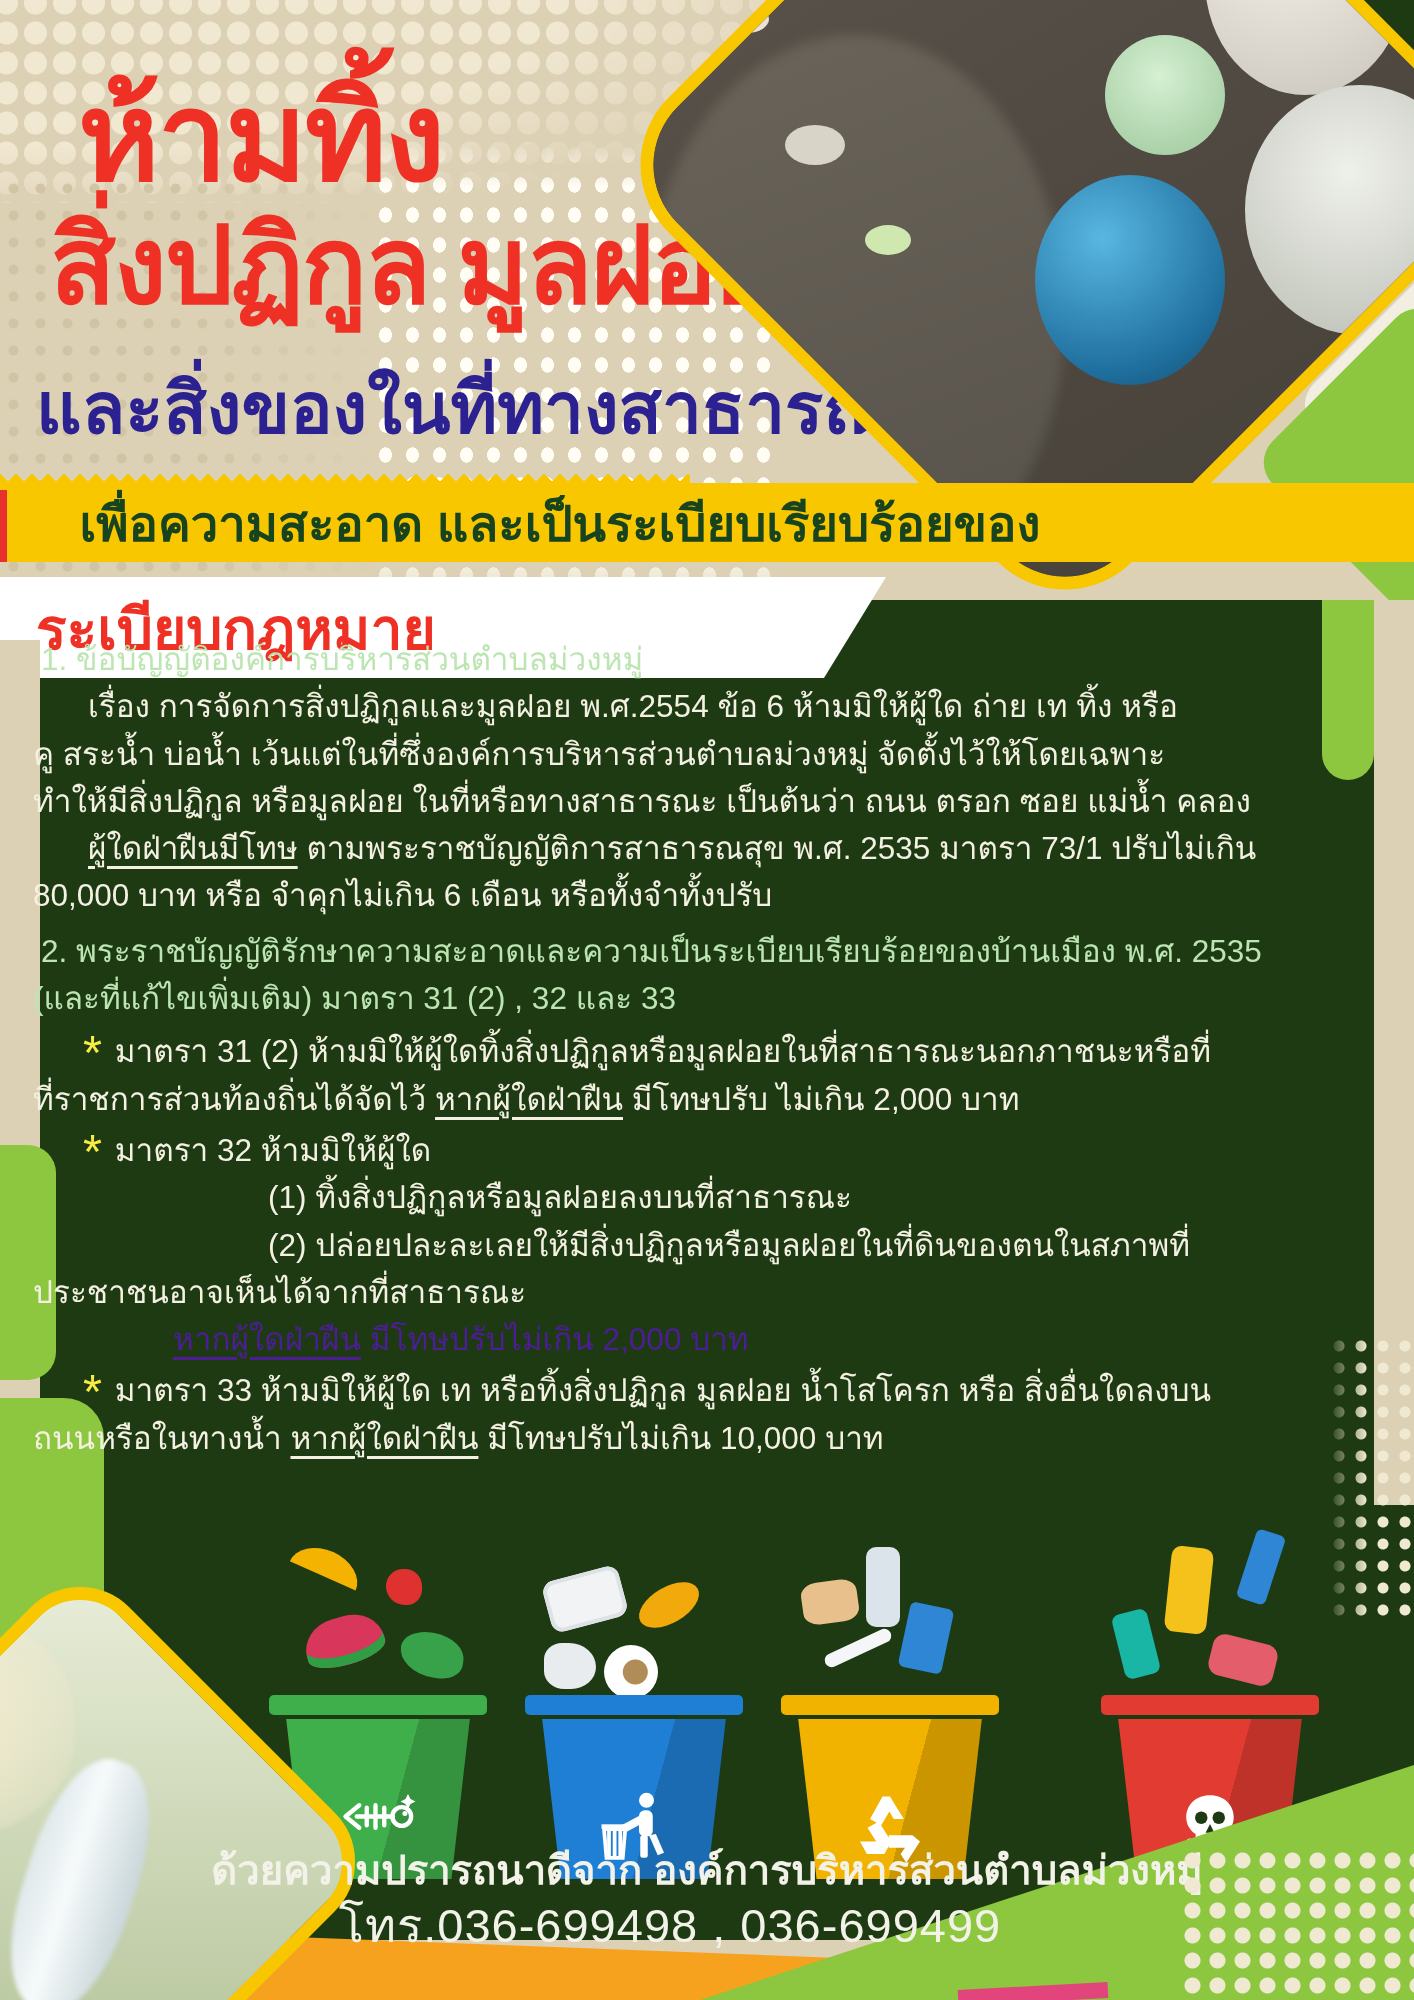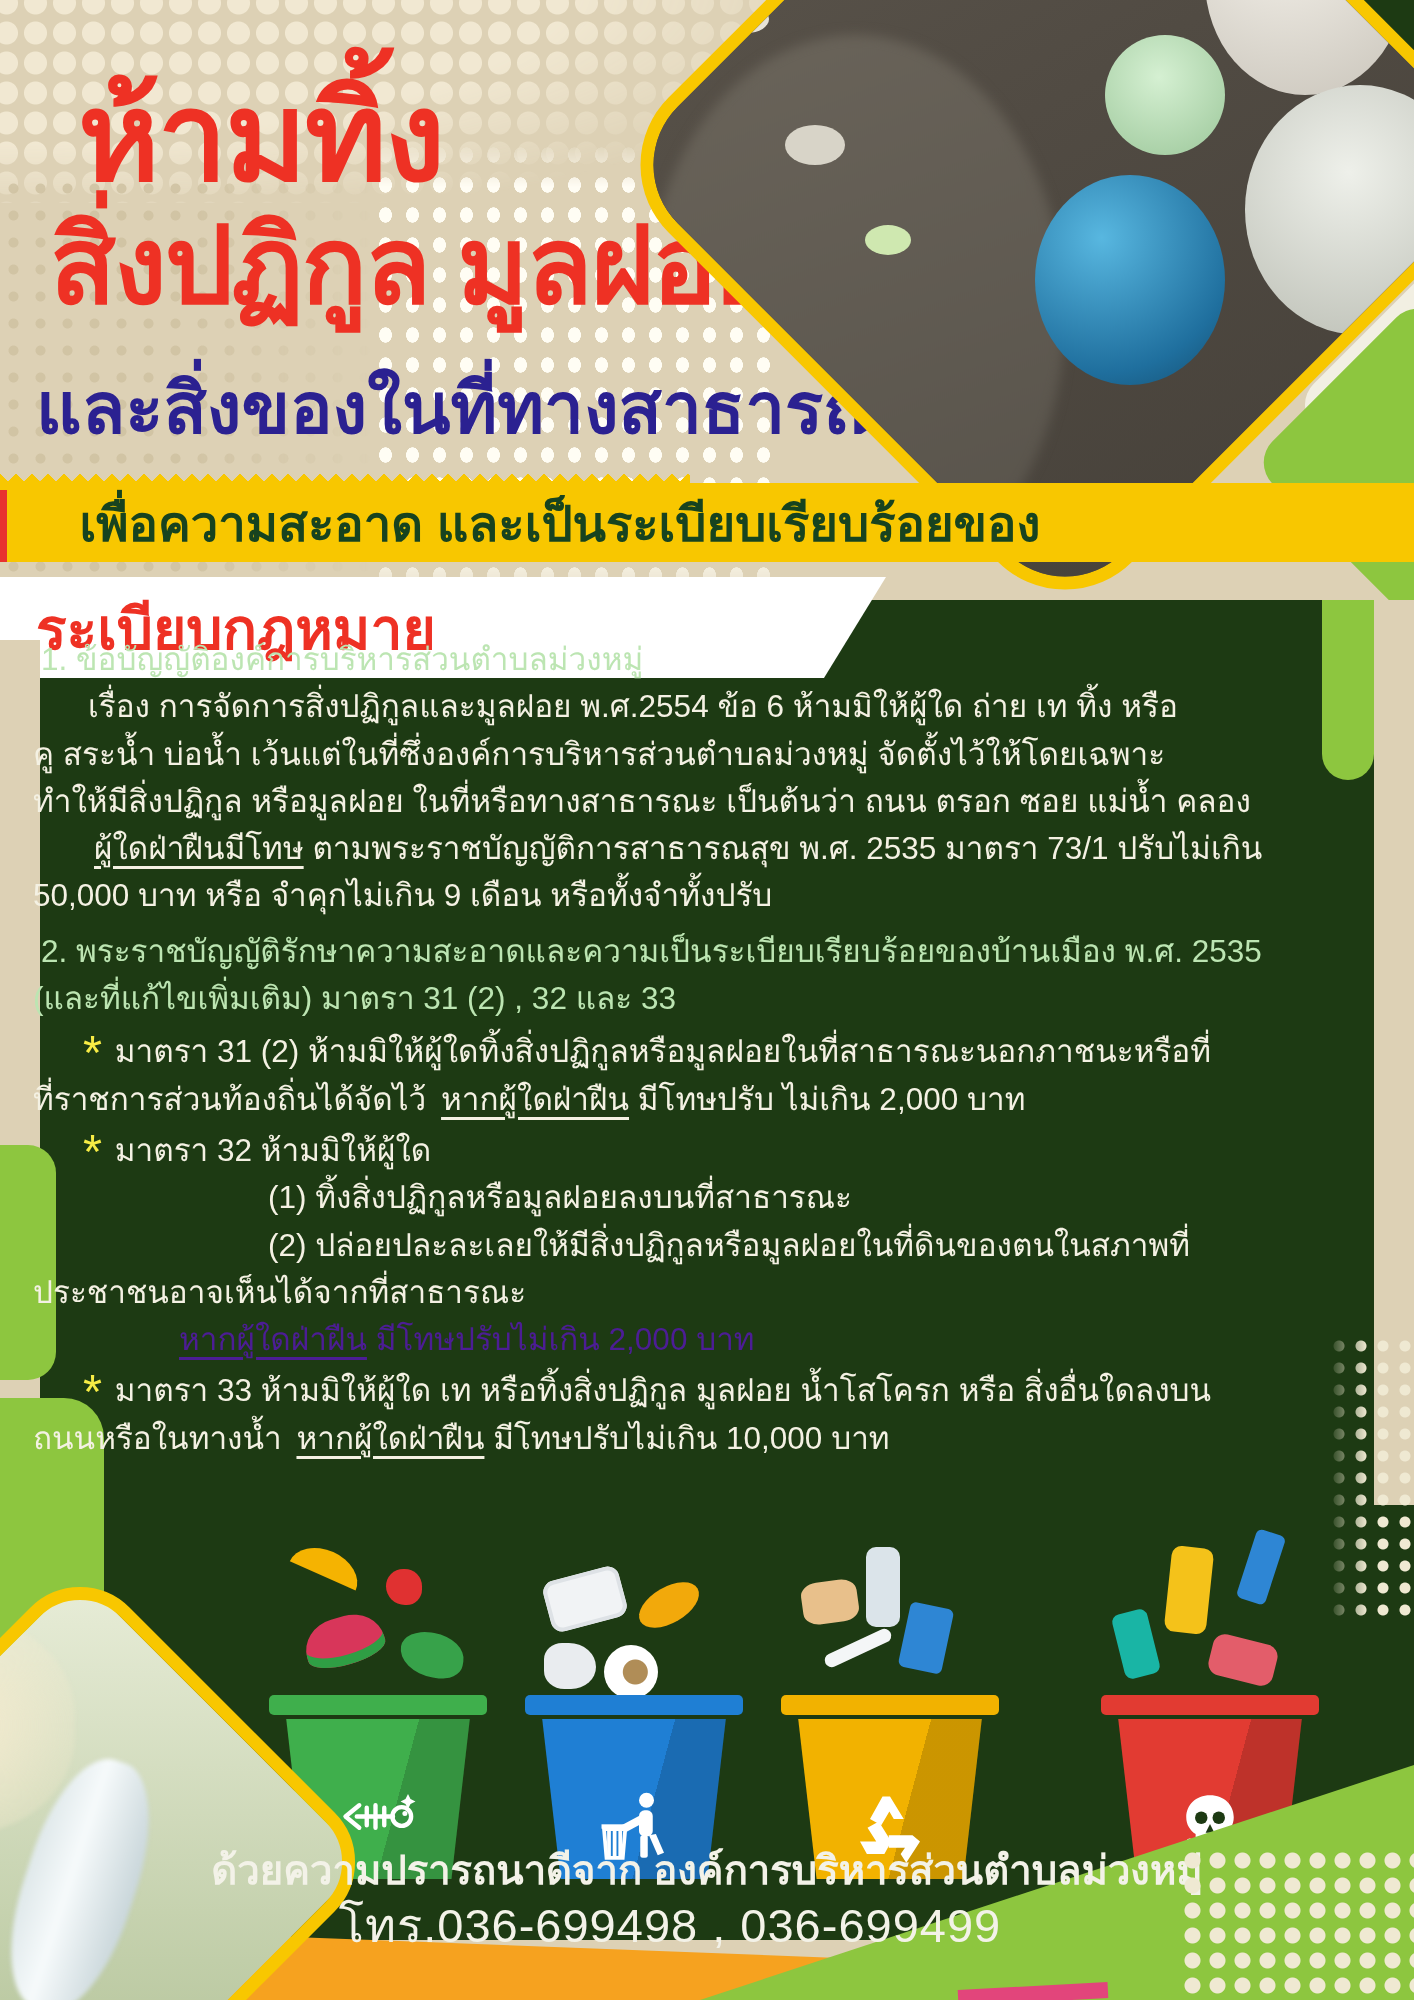--- a/index.html
+++ b/index.html
@@ -79,21 +79,21 @@
   .whitebox{left:0;top:577px;width:886px;height:101px;background:#ffffff;z-index:5;
     -webkit-clip-path:polygon(0 0,100% 0,93% 100%,0 100%);clip-path:polygon(0 0,100% 0,93% 100%,0 100%);}
   .whitebox-text{position:absolute;left:36px;top:0;height:101px;line-height:104px;font-size:57px;font-weight:800;color:#ee3124;}
 
   
   .legal{left:33px;top:636px;width:1346px;z-index:7;}
   .legal p{margin:0;font-size:31.5px;line-height:47.3px;font-weight:500;}
   .legal .white{color:#f4f1e3;}
   .legal .green{color:#bce5b2;}
   .legal .cream{color:#4c1d95;}
-  .legal .u{text-decoration:underline;text-underline-offset:7px;text-decoration-thickness:2.5px;margin-left:6px;}
+  .legal .u{text-decoration:underline;text-underline-offset:7px;text-decoration-thickness:2.5px;}
   .legal .ast{color:#f7ec45;font-size:1.55em;display:inline-block;transform:translateY(7px);margin-right:4px;line-height:0;}
 
   
   .bins{left:0;top:1545px;width:1414px;height:340px;z-index:7;}
   .bin{position:absolute;width:204px;height:340px;}
   .bin .lid{position:absolute;left:-7px;top:150px;width:218px;height:20px;border-radius:5px;background:var(--bin);}
   .bin .bbody{position:absolute;left:0;top:174px;width:204px;height:160px;background:var(--bin);
     -webkit-clip-path:polygon(5% 0,95% 0,86% 100%,14% 100%);clip-path:polygon(5% 0,95% 0,86% 100%,14% 100%);}
   .bin .bbody:after{content:"";position:absolute;inset:0;background:linear-gradient(105deg,rgba(0,0,0,0) 58%,rgba(0,0,0,.16) 58%);}
   .bin .icon{position:absolute;left:50%;bottom:16px;transform:translateX(-50%);width:80px;height:80px;z-index:2;}
@@ -181,21 +181,21 @@
   <div class="abs whitebox">
     <div class="whitebox-text">ระเบียบกฎหมาย</div>
   </div>
 
   <div class="abs legal">
       <p class="green" style="padding-left: 8px;"><span>1. ข้อบัญญัติองค์การบริหารส่วนตำบลม่วงหมู่</span></p>
       <p class="white" style="padding-left: 55px;"><span>เรื่อง การจัดการสิ่งปฏิกูลและมูลฝอย พ.ศ.2554  ข้อ 6 ห้ามมิให้ผู้ใด ถ่าย เท ทิ้ง หรือ</span></p>
       <p class="white"><span>คู สระน้ำ บ่อน้ำ เว้นแต่ในที่ซึ่งองค์การบริหารส่วนตำบลม่วงหมู่ จัดตั้งไว้ให้โดยเฉพาะ</span></p>
       <p class="white"><span>ทำให้มีสิ่งปฏิกูล หรือมูลฝอย ในที่หรือทางสาธารณะ เป็นต้นว่า ถนน ตรอก ซอย แม่น้ำ คลอง</span></p>
       <p class="white" style="padding-left: 55px;"><span class="u">ผู้ใดฝ่าฝืนมีโทษ</span><span>  ตามพระราชบัญญัติการสาธารณสุข พ.ศ. 2535 มาตรา 73/1 ปรับไม่เกิน</span></p>
-      <p class="white"><span>50,000 บาท หรือ จำคุกไม่เกิน 9 เดือน หรือทั้งจำทั้งปรับ</span></p>
+      <p class="white"><span>80,000 บาท หรือ จำคุกไม่เกิน 6 เดือน หรือทั้งจำทั้งปรับ</span></p>
       <p class="green" style="padding-left: 8px; margin-top: 8px;"><span>2. พระราชบัญญัติรักษาความสะอาดและความเป็นระเบียบเรียบร้อยของบ้านเมือง พ.ศ. 2535</span></p>
       <p class="green"><span>(และที่แก้ไขเพิ่มเติม) มาตรา 31 (2) , 32 และ 33</span></p>
       <p class="white" style="padding-left: 50px; margin-top: 6px;"><span class="ast">*</span><span> มาตรา 31 (2)  ห้ามมิให้ผู้ใดทิ้งสิ่งปฏิกูลหรือมูลฝอยในที่สาธารณะนอกภาชนะหรือที่</span></p>
       <p class="white"><span>ที่ราชการส่วนท้องถิ่นได้จัดไว้  </span><span class="u">หากผู้ใดฝ่าฝืน</span><span>  มีโทษปรับ  ไม่เกิน 2,000 บาท</span></p>
       <p class="white" style="padding-left: 50px; margin-top: 4px;"><span class="ast">*</span><span> มาตรา 32 ห้ามมิให้ผู้ใด</span></p>
       <p class="white" style="padding-left: 235px;"><span>(1) ทิ้งสิ่งปฏิกูลหรือมูลฝอยลงบนที่สาธารณะ</span></p>
       <p class="white" style="padding-left: 235px;"><span>(2) ปล่อยปละละเลยให้มีสิ่งปฏิกูลหรือมูลฝอยในที่ดินของตนในสภาพที่</span></p>
       <p class="white"><span>ประชาชนอาจเห็นได้จากที่สาธารณะ</span></p>
       <p class="cream" style="padding-left: 140px;"><span class="u">หากผู้ใดฝ่าฝืน</span><span> มีโทษปรับไม่เกิน 2,000 บาท</span></p>
       <p class="white" style="padding-left: 50px; margin-top: 4px;"><span class="ast">*</span><span> มาตรา 33 ห้ามมิให้ผู้ใด เท หรือทิ้งสิ่งปฏิกูล มูลฝอย น้ำโสโครก หรือ สิ่งอื่นใดลงบน</span></p>

